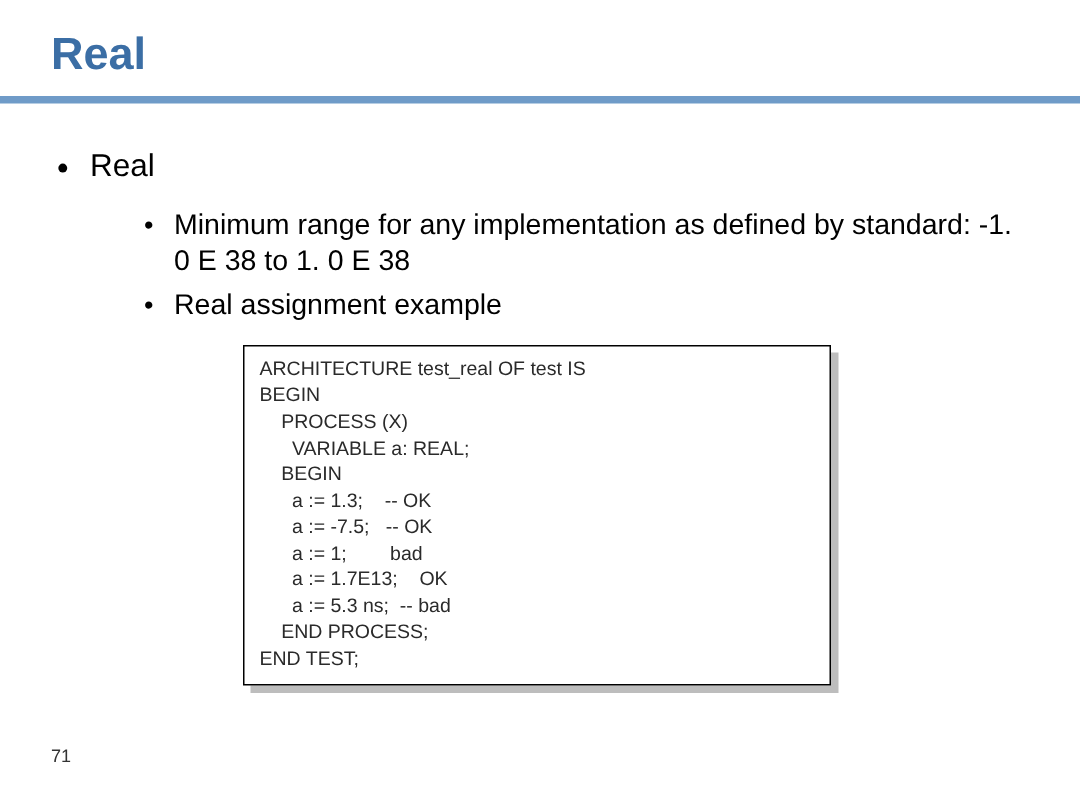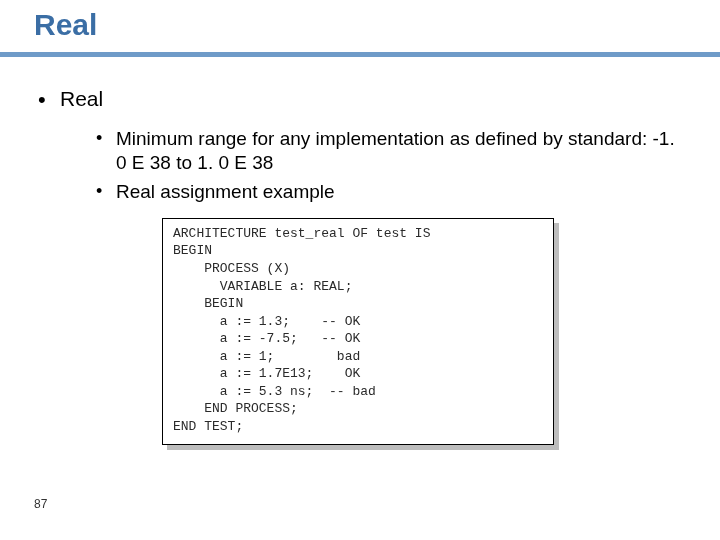--- a/index.html
+++ b/index.html
@@ -1,27 +1,27 @@
 <!DOCTYPE html>
 <html><head>
 <meta charset="utf-8">
 <style>
   * { margin: 0; padding: 0; box-sizing: border-box; }
   html, body { width: 720px; height: 540px; background: #ffffff; font-family: Arial, Helvetica, sans-serif; color: #000; }
-  .slide { width: 720px; height: 539px; position: relative; padding: 8px 34px 0 34px; }
+  .slide { width: 720px; height: 539px; position: relative; padding: 20px 34px 0 34px; }
   .title { font-size: 30px; font-weight: bold; color: #3b6ea5; margin-bottom: 10px; }
   .hr { height: 5px; background: #6f9bc8; margin: 0 -34px 30px -34px; }
   ul.lvl1 { list-style: none; padding-left: 4px; }
   ul.lvl1 > li { position: relative; padding-left: 22px; font-size: 21px; color: #000; }
   ul.lvl1 > li::before { content: "•"; position: absolute; left: 0; top: 0; font-size: 22px; }
   ul.lvl2 { list-style: none; margin-top: 16px; padding-left: 36px; }
   ul.lvl2 > li { position: relative; padding-left: 20px; font-size: 19px; line-height: 1.28; margin-bottom: 4px; }
   ul.lvl2 > li::before { content: "•"; position: absolute; left: 0; top: 0; font-size: 18px; }
   .codebox-wrap { margin-top: 14px; margin-left: 128px; width: 392px; }
-  .codebox { border: 1px solid #000; background: #fff; padding: 6px 10px 8px 10px; font-family: Liberation Mono, monospace; font-size: 13px; line-height: 1.35; color: #2a2a2a; box-shadow: 5px 5px 0 #bdbdbd; white-space: pre; }
+  .codebox { border: 1px solid #000; background: #fff; padding: 6px 10px 8px 10px; font-family: Liberation Sans, sans-serif; font-size: 13px; line-height: 1.35; color: #2a2a2a; box-shadow: 5px 5px 0 #bdbdbd; white-space: pre; }
   .pagenum { position: absolute; left: 34px; bottom: 28px; font-size: 12px; color: #333; }
 </style>
 </head>
 <body>
 
 <div class="slide">
   <div class="title">Real</div>
   <div class="hr"></div>
 
   <ul class="lvl1">
@@ -46,14 +46,14 @@
     BEGIN
       a := 1.3;    -- OK
       a := -7.5;   -- OK
       a := 1;        bad
       a := 1.7E13;    OK
       a := 5.3 ns;  -- bad
     END PROCESS;
 END TEST;</div>
   </div>
 
-  <div class="pagenum">87</div>
+  <div class="pagenum">71</div>
 </div>
 
 </body></html>

